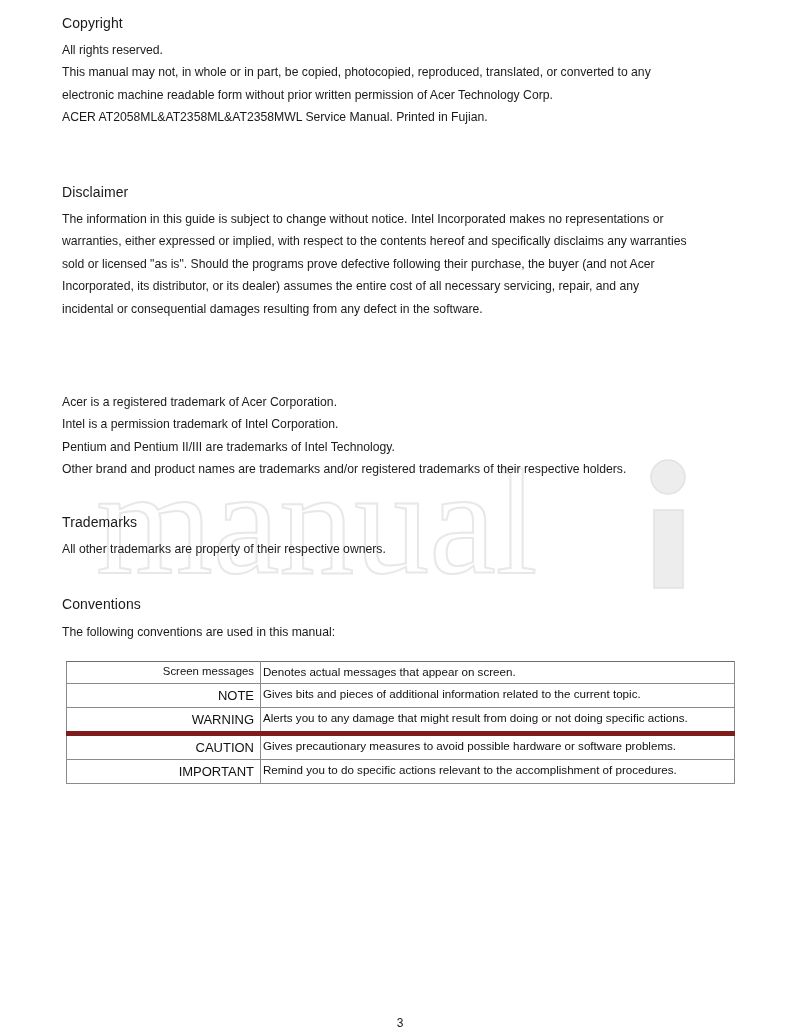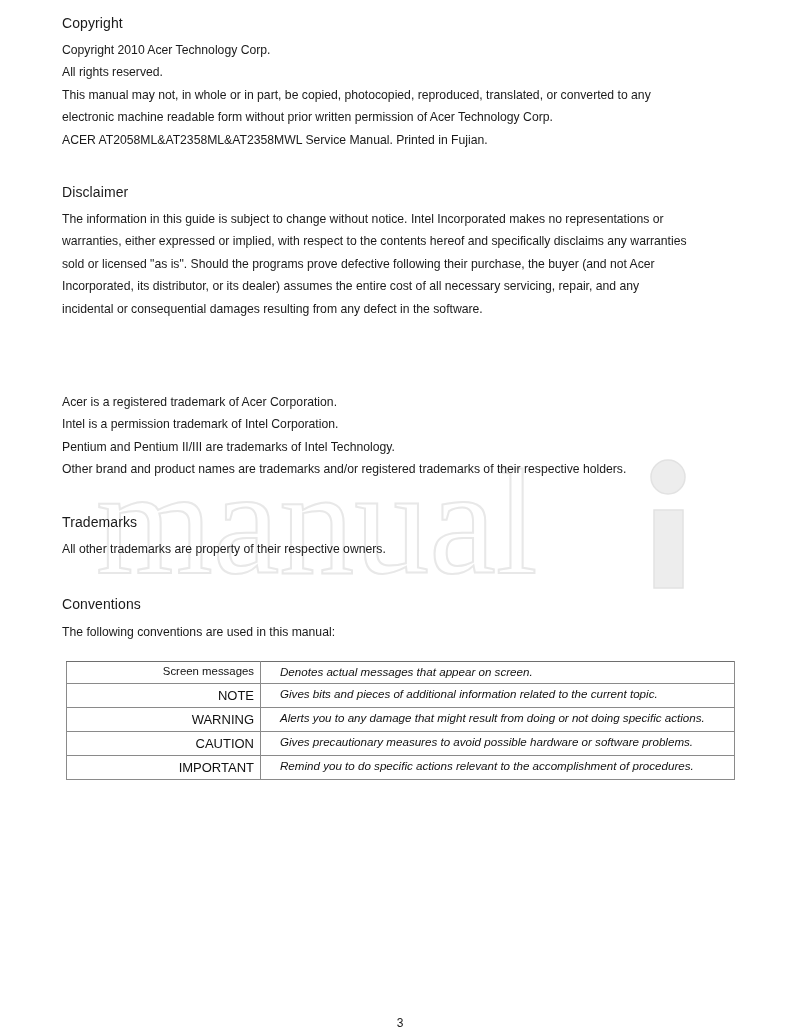--- a/index.html
+++ b/index.html
@@ -104,23 +104,23 @@
     line-height: 16px;
     padding-top: 4px;
     text-align: right;
   }
   table.conv tr.first td.term {
     font-size: 11.4px;
     line-height: 14px;
     padding-top: 2px;
   }
   table.conv tr.first td { border-top: 1px solid #6e6e6e; }
-  table.conv tr.thick-top td { border-top: 1px solid #7f1d1d; }
-
-  table.conv td.desc { padding-left: 19px; font-style: italic; }
+  table.conv tr.thick-top td { border-top: 5px solid #7f1d1d; }
+
+  table.conv td.desc { padding-left: 2px; }
 
   
   .page-number {
     position: absolute;
     left: 0;
     top: 1016px;
     width: 800px;
     text-align: center;
     font-size: 12px;
     line-height: 14px;
@@ -138,21 +138,20 @@
       <circle cx="572" cy="22" r="17" fill="#ededed" stroke="#e2e2e2" stroke-width="1.5"></circle>
       <rect x="558" y="55" width="29" height="78" fill="#ededed" stroke="#e2e2e2" stroke-width="1.5"></rect>
     </svg>
   </div>
 
   <div class="content">
 
     <h2 id="copyright-heading" class="section-heading">Copyright</h2>
 
     <div id="copyright-body">
-      <p class="body-line">Copyright 2010 Acer Technology Corp.</p>
       <p class="body-line">All rights reserved.</p>
       <p class="body-line">This manual may not, in whole or in part, be copied, photocopied, reproduced, translated, or converted to any</p>
       <p class="body-line">electronic machine readable form without prior written permission of Acer Technology Corp.</p>
       <p class="body-line">ACER AT2058ML&amp;AT2358ML&amp;AT2358MWL Service Manual. Printed in Fujian.</p>
     </div>
 
     <h2 id="disclaimer-heading" class="section-heading">Disclaimer</h2>
 
     <div id="disclaimer-body">
       <p class="body-line">The information in this guide is subject to change without notice. Intel Incorporated makes no representations or</p>

